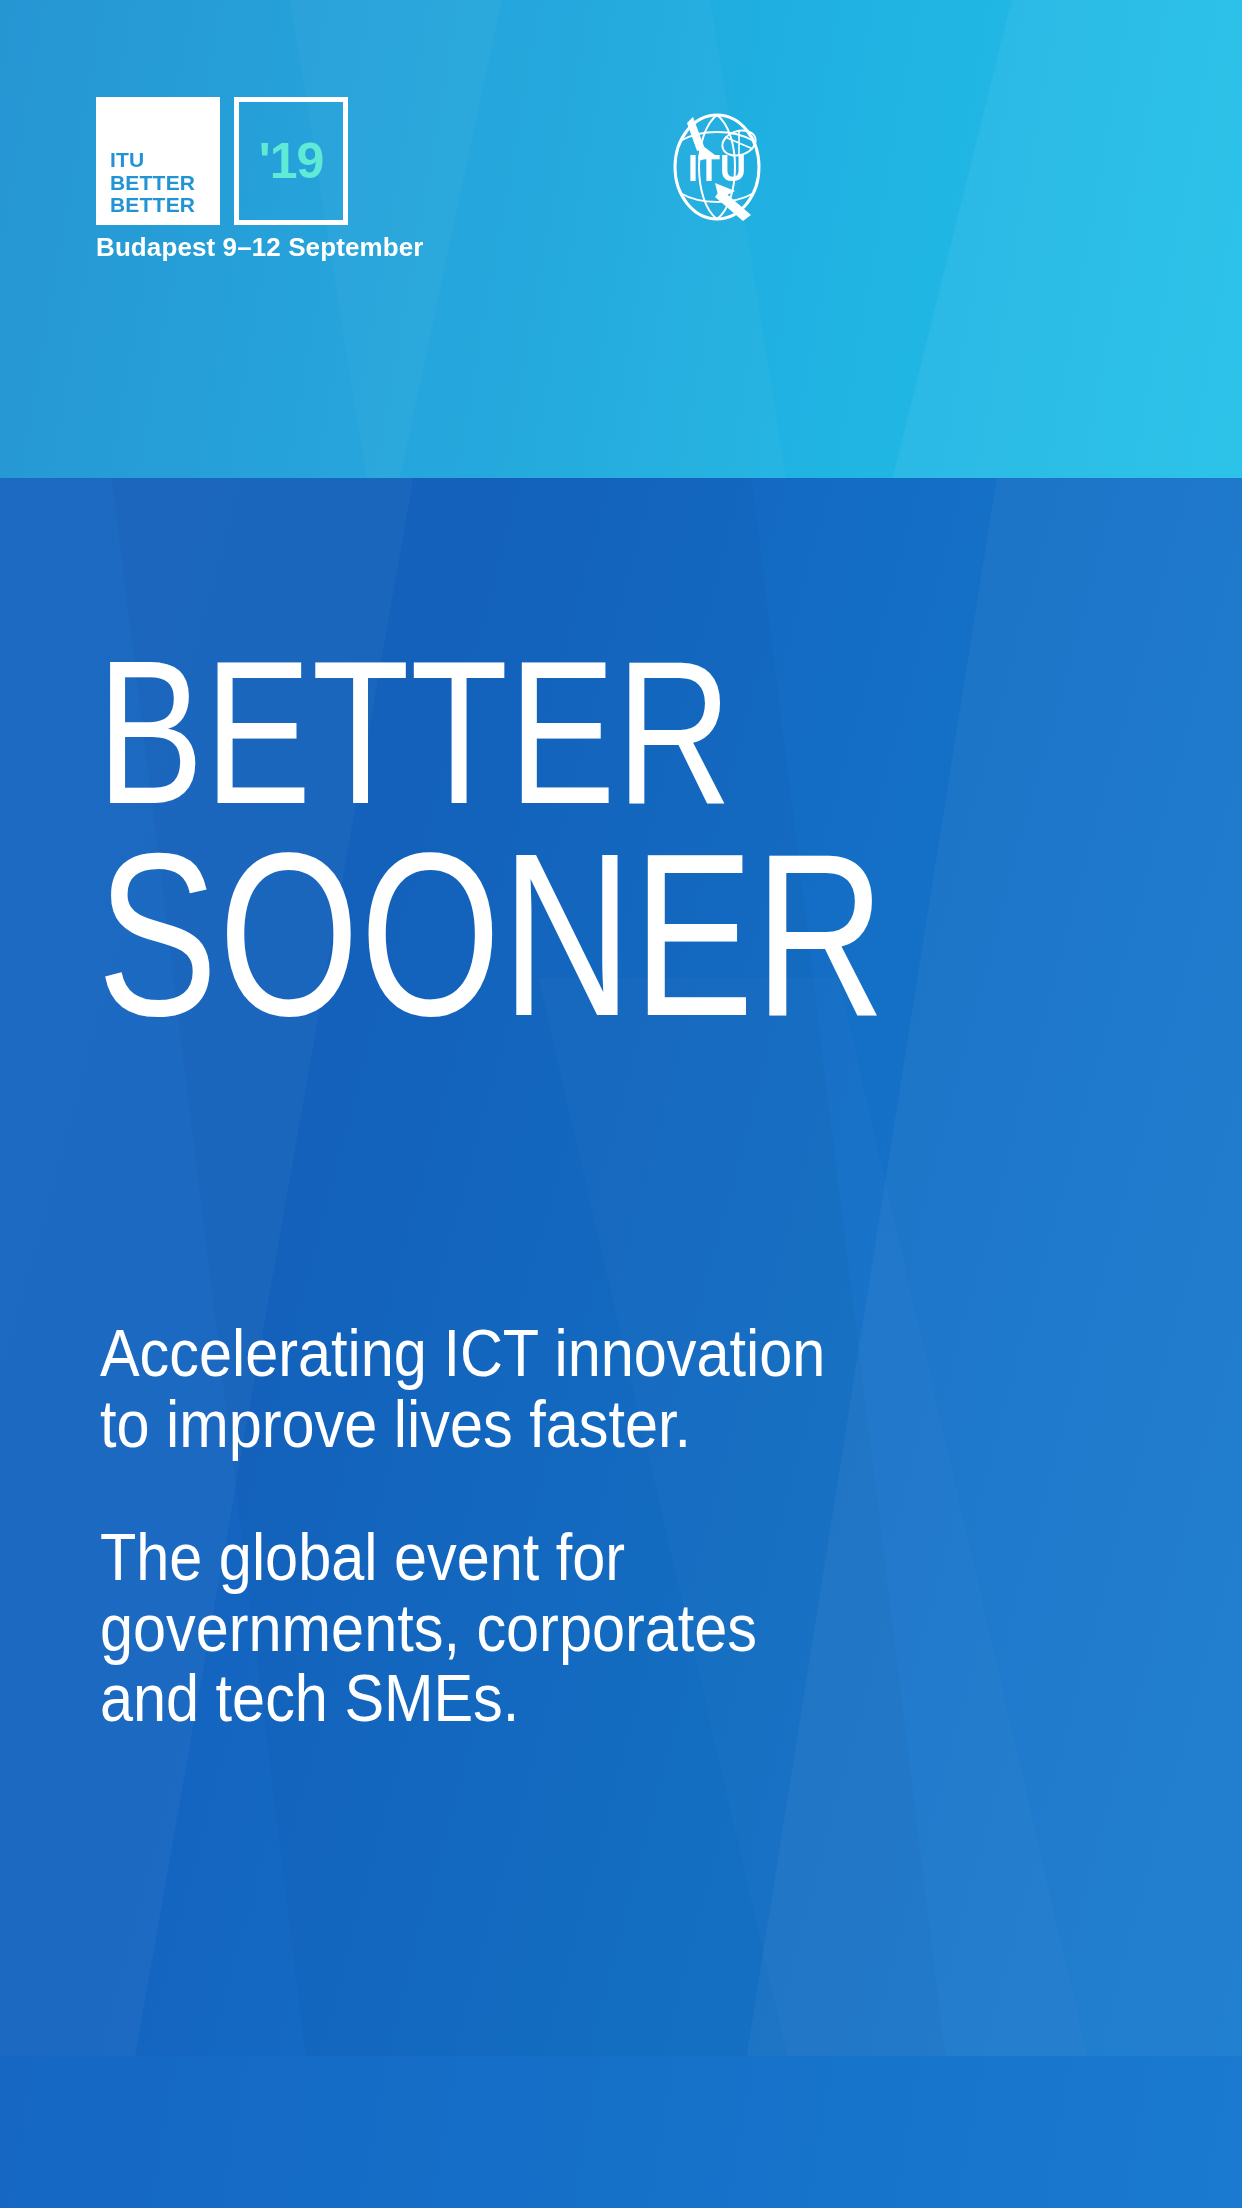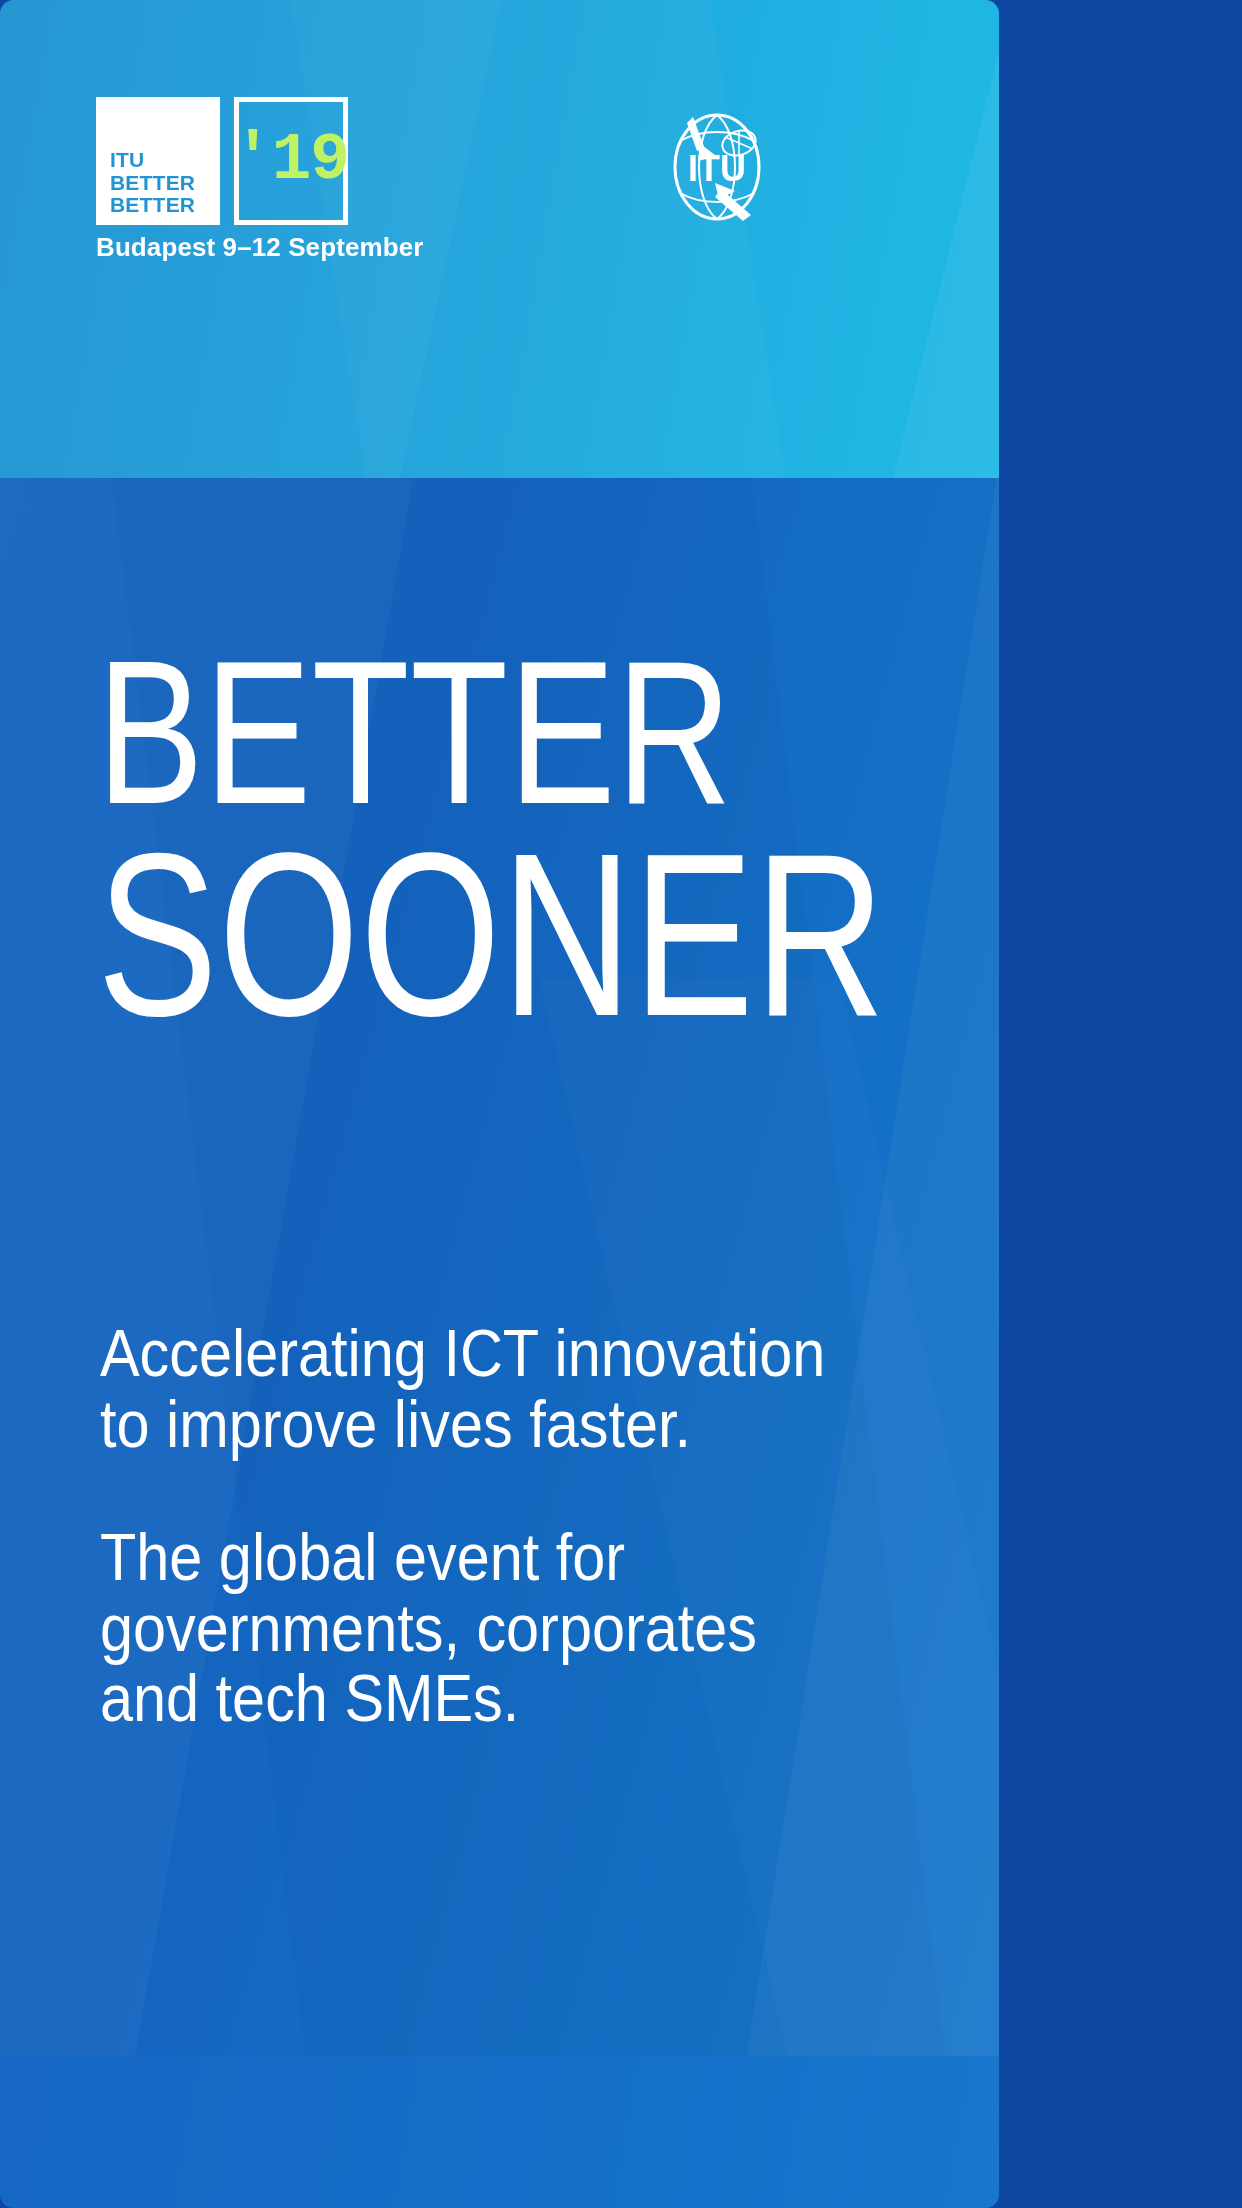--- a/index.html
+++ b/index.html
@@ -2,26 +2,25 @@
 <html><head>
 <meta charset="utf-8">
 <style>
   html, body {
     margin: 0;
     padding: 0;
     background: #0d47a1;
   }
   #poster {
     position: relative;
-    width: 999px;
+    width: 1242px;
     height: 2208px;
     overflow: hidden;
     font-family: "Liberation Sans", sans-serif;
     background: #1565c0;
-    border-radius: 14px;
   }
 
   
   .header-band {
     position: absolute;
     left: 0; top: 0;
     width: 1242px;
     height: 478px;
     background: linear-gradient(100deg, #1f93d2 0%, #1fa4dc 38%, #20b4e3 68%, #22c0e8 100%);
     overflow: hidden;
@@ -81,24 +80,24 @@
     margin-left: 14px;
     border: 5px solid #ffffff;
     box-sizing: border-box;
     position: relative;
   }
   .logo-year {
     position: absolute;
     left: 50%;
     top: 50%;
     transform: translate(-50%, -50%);
-    color: #bef264;
-    font-family: Liberation Mono, monospace;
+    color: #5eead4;
+    font-family: Liberation Sans, sans-serif;
     font-weight: 700;
-    font-size: 66px;
+    font-size: 50px;
     line-height: 1;
     letter-spacing: -1px;
     white-space: nowrap;
   }
   .logo-caption {
     position: absolute;
     left: 96px;
     top: 232px;
     color: #ffffff;
     font-family: "Liberation Sans", sans-serif;

